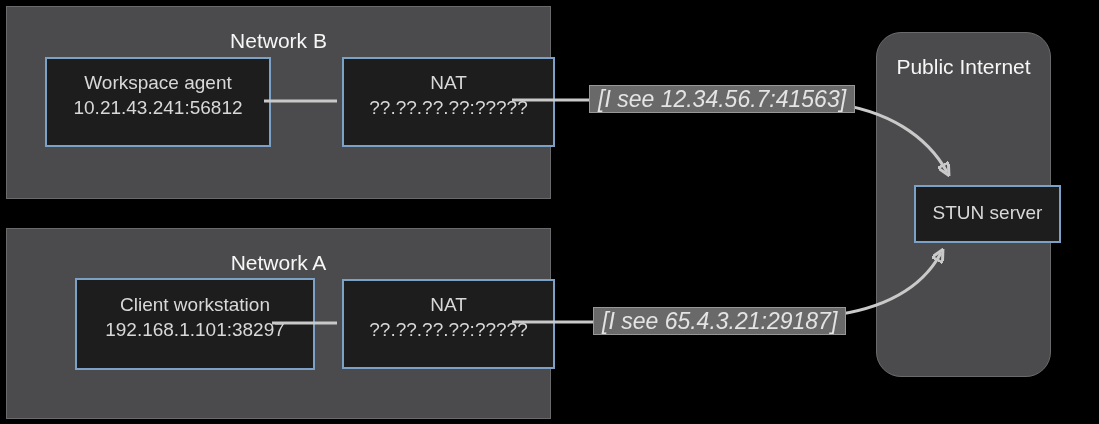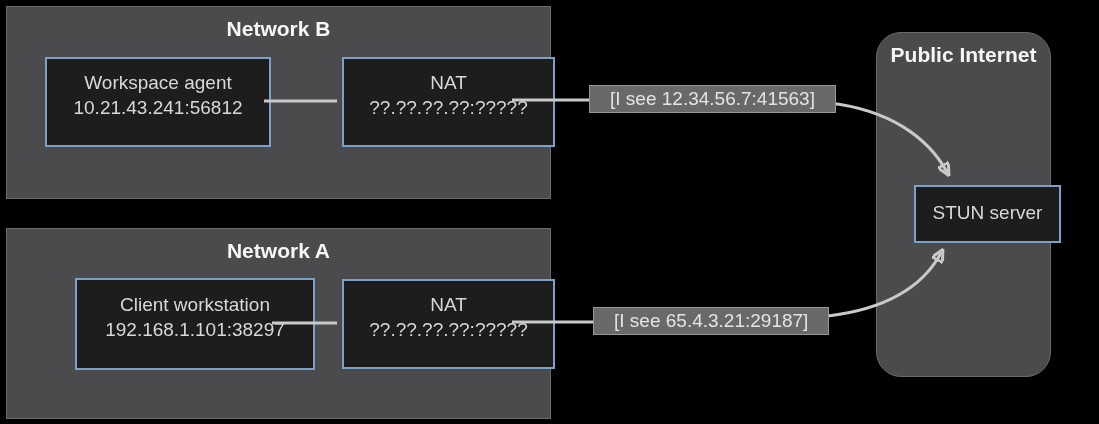--- a/index.html
+++ b/index.html
@@ -12,22 +12,22 @@
   .canvas{
     position:relative; width:1099px; height:424px; overflow:hidden;
     background:var(--background);
     font-family:"Liberation Sans","DejaVu Sans",sans-serif;
   }
   .container{
     position:absolute; background:var(--container-fill);
     border:1px solid var(--container-border); box-sizing:border-box;
   }
   .container-title{
-    margin:4px; padding-top:5px; text-align:center;
-    font-size:21px; line-height:26px; font-weight:bold; color:var(--title-text);
+    margin:16px; padding-top:5px; text-align:center;
+    font-size:21px; line-height:26px; font-weight:normal; color:var(--title-text);
   }
   .net-b{left:6px; top:6px; width:545px; height:193px;}
   .net-a{left:6px; top:228px; width:545px; height:191px;}
   .internet{left:876px; top:32px; width:175px; height:345px;border-radius:25px;}
   .node{
     position:absolute; box-sizing:border-box;
     background:var(--node-fill); border:2px solid var(--node-border);
     display:flex; flex-direction:column; align-items:center; justify-content:center;
     color:var(--node-text); font-size:19px; line-height:25px; text-align:center;
     white-space:nowrap;
@@ -35,21 +35,21 @@
   .node.two-line{padding-bottom:14px;}
   .workspace{left:38px; top:50px; width:226px; height:90px;}
   .nat-box{left:335px; top:50px; width:213px; height:90px;}
   .client{left:32px; top:49px; width:240px; height:92px;margin-left:36px;}
   .stun{left:37px; top:152px; width:147px; height:58px; padding-bottom:3px;justify-content:center;}
   .edges{position:absolute; left:0; top:0; pointer-events:none;}
   .edges path{fill:none; stroke:var(--edge-line); stroke-width:3px;}
   .edge-label{
     position:absolute; background:var(--edge-label-fill);
     border:1px solid var(--edge-label-border); color:var(--edge-label-text);
-    font-size:19px; line-height:26px; padding:0 20px; white-space:nowrap;
+    font-size:23px; line-height:26px; padding:0 8px; white-space:nowrap;font-style:italic;
   }
   .label-top{left:589px; top:85px;}
   .label-bottom{left:593px; top:307px;text-align:center;}
 </style>
 </head>
 <body>
 
 <div class="canvas">
 
   <section class="container net-b">

